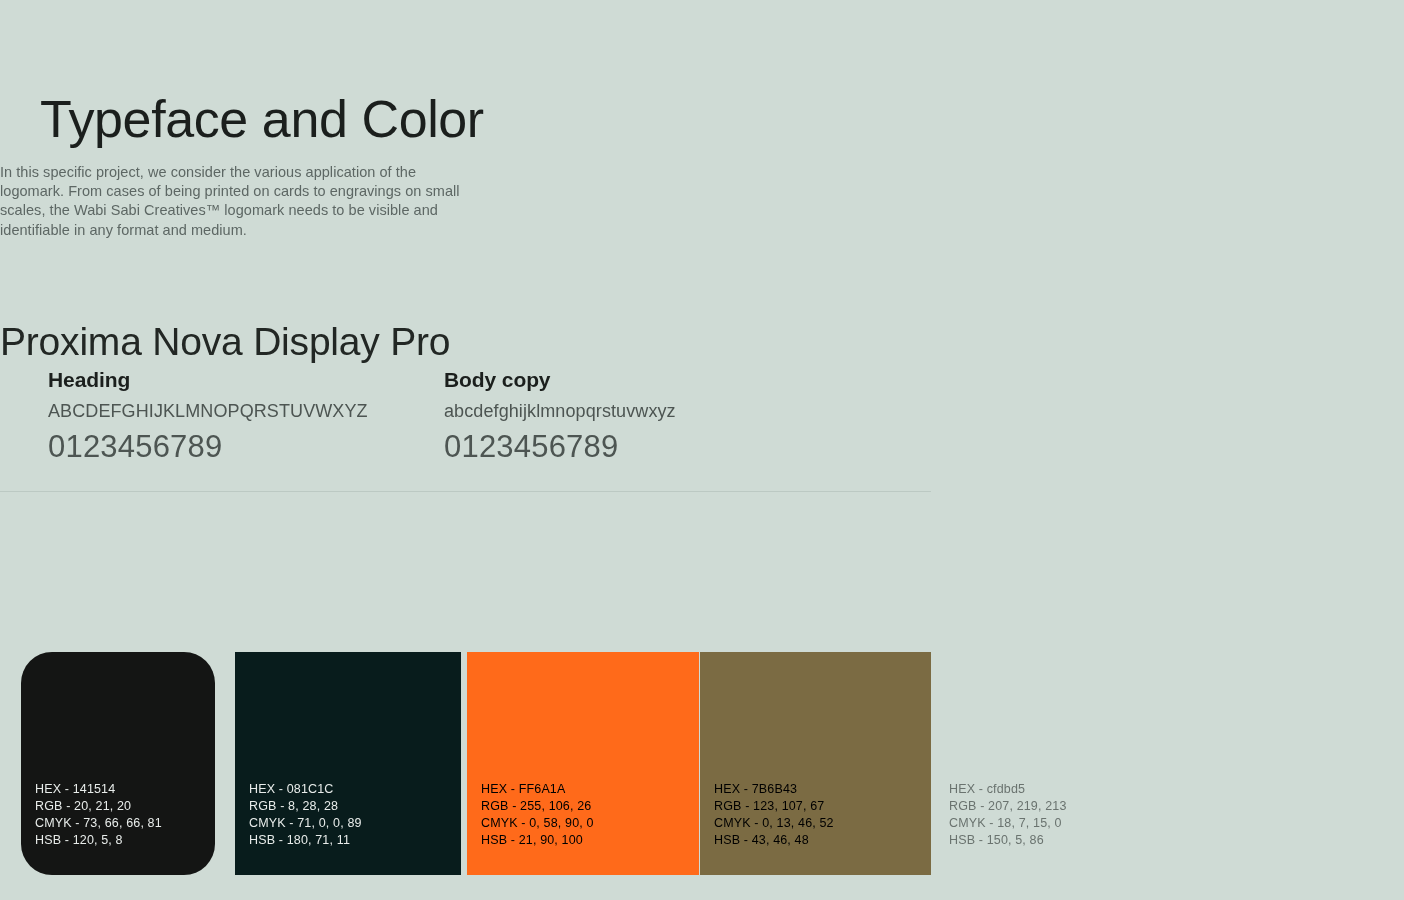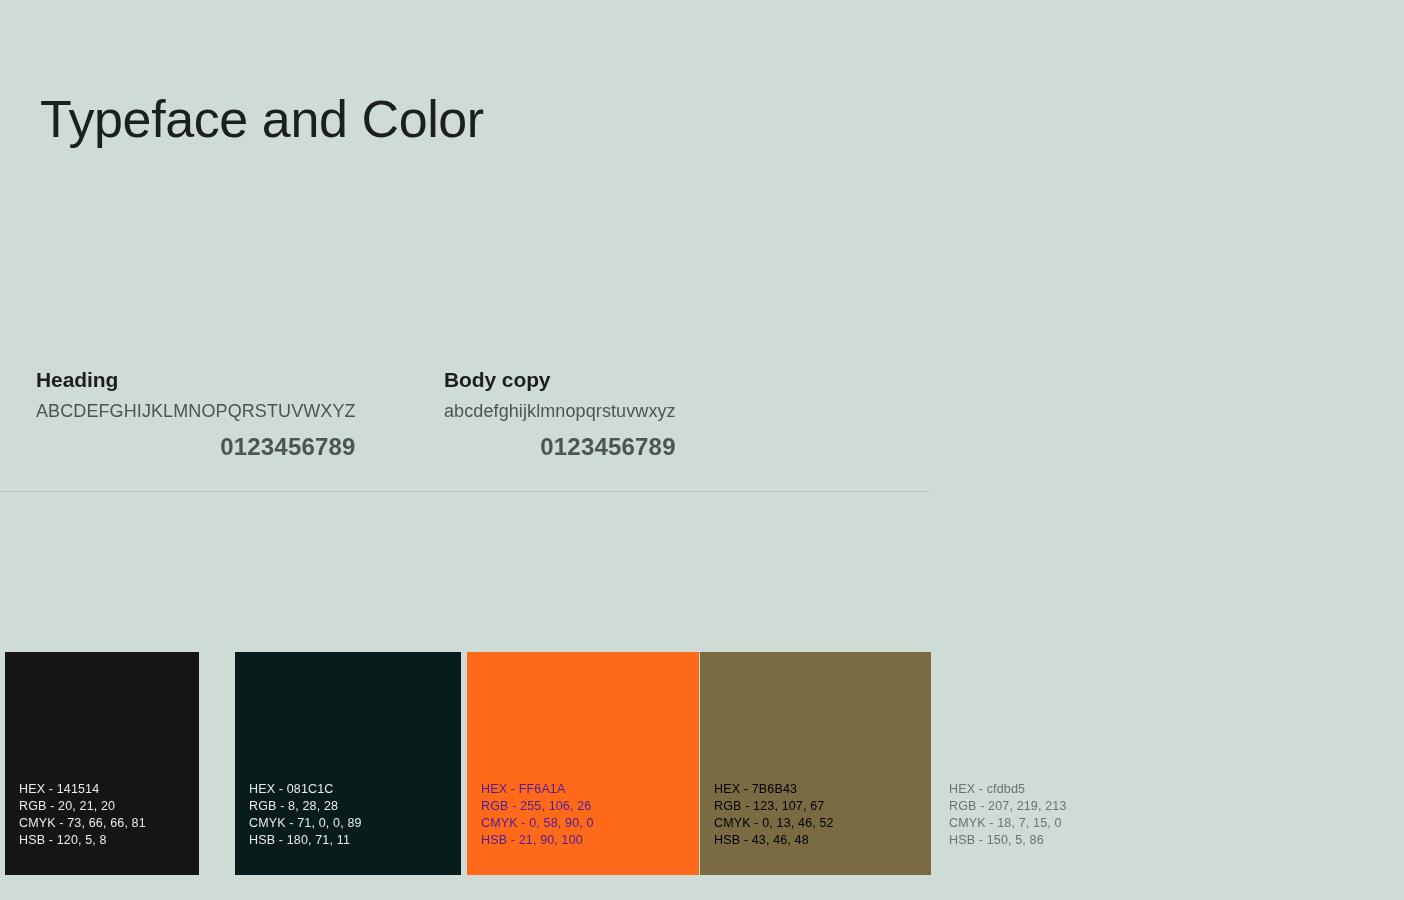--- a/index.html
+++ b/index.html
@@ -66,47 +66,46 @@
   .specimens {
     position: absolute;
     left: 0px;
     top: 366px;
     width: 960px;
   }
   .specimen-col {
     position: absolute;
     top: 0;
   }
-  .specimen-col.col-heading { left: 0px; padding-left: 36px; }
+  .specimen-col.col-heading { left: 12px; padding-left: 36px; }
   .specimen-col.col-body { left: 444px; }
 
   .specimen-label {
     font-size: 21px;
     font-weight: 700;
     color: #1b1f1d;
     line-height: 28px;
     letter-spacing: -0.1px;
     white-space: nowrap;
   }
   .specimen-glyphs {
     font-size: 18px;
     font-weight: 300;
     color: #4d5552;
     line-height: 35px;
     letter-spacing: 0.1px;
     white-space: nowrap;
   }
   .specimen-digits {
-    font-size: 24px;
-    font-weight: 700;
+    font-size: 31px;
+    font-weight: 400;
     color: #4d5552;
     line-height: 35px;
     letter-spacing: 0.2px;
     white-space: nowrap;
-    text-align: right;
   }
 
   
   .divider {
     position: absolute;
     left: 0px;
     top: 491px;
     width: 931px;
     height: 1px;
     background: #bcc9c3;
@@ -141,59 +140,61 @@
     background: transparent !important;
   }
 </style>
 </head>
 <body>
 
 <div class="page">
 
   <h1 class="page-title">Typeface and Color</h1>
 
-
+  <p class="intro">In this specific project, we consider the various application of the logomark. From cases of being printed on cards to engravings on small scales, the Wabi Sabi Creatives™ logomark needs to be visible and identifiable in any format and medium.</p>
+
+  <h2 class="font-name">Proxima Nova Display Pro</h2>
 
   <div class="specimens">
 
     <div class="specimen-col col-heading">
       <div class="specimen-label">Heading</div>
       <div class="specimen-glyphs">ABCDEFGHIJKLMNOPQRSTUVWXYZ</div>
       <div class="specimen-digits">0123456789</div>
     </div>
 
     <div class="specimen-col col-body">
       <div class="specimen-label">Body copy</div>
       <div class="specimen-glyphs">abcdefghijklmnopqrstuvwxyz</div>
       <div class="specimen-digits">0123456789</div>
     </div>
 
   </div>
 
   <div class="divider"></div>
 
   <div class="palette" id="palette">
-      <div class="swatch" style="left: 0px; width: 194px; background: rgb(20, 21, 20);">
+      <div class="swatch" style="left: 16px; width: 194px; background: rgb(20, 21, 20); border-radius: 31px;">
         <div class="swatch-info" style="color: rgb(232, 236, 234);">
           <div>HEX - 141514</div>
           <div>RGB - 20, 21, 20</div>
           <div>CMYK - 73, 66, 66, 81</div>
           <div>HSB - 120, 5, 8</div>
         </div>
       </div>
       <div class="swatch" style="left: 230px; width: 226px; background: rgb(8, 28, 28);">
         <div class="swatch-info" style="color: rgb(232, 236, 234);">
           <div>HEX - 081C1C</div>
           <div>RGB - 8, 28, 28</div>
           <div>CMYK - 71, 0, 0, 89</div>
           <div>HSB - 180, 71, 11</div>
         </div>
       </div>
       <div class="swatch" style="left: 462px; width: 232px; background: rgb(255, 106, 26);">
-        <div class="swatch-info" style="color: #4c1d95;">
+        <div class="swatch-info" style="color: #000000;">
           <div>HEX - FF6A1A</div>
           <div>RGB - 255, 106, 26</div>
           <div>CMYK - 0, 58, 90, 0</div>
           <div>HSB - 21, 90, 100</div>
         </div>
       </div>
       <div class="swatch" style="left: 695px; width: 231px; background: rgb(123, 107, 67);">
         <div class="swatch-info" style="color: #000000;">
           <div>HEX - 7B6B43</div>
           <div>RGB - 123, 107, 67</div>

